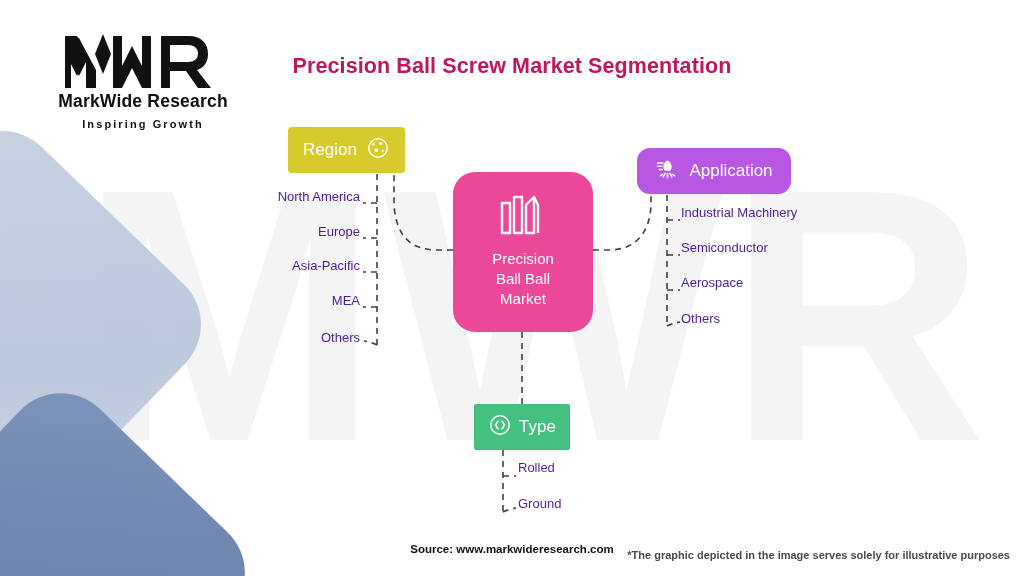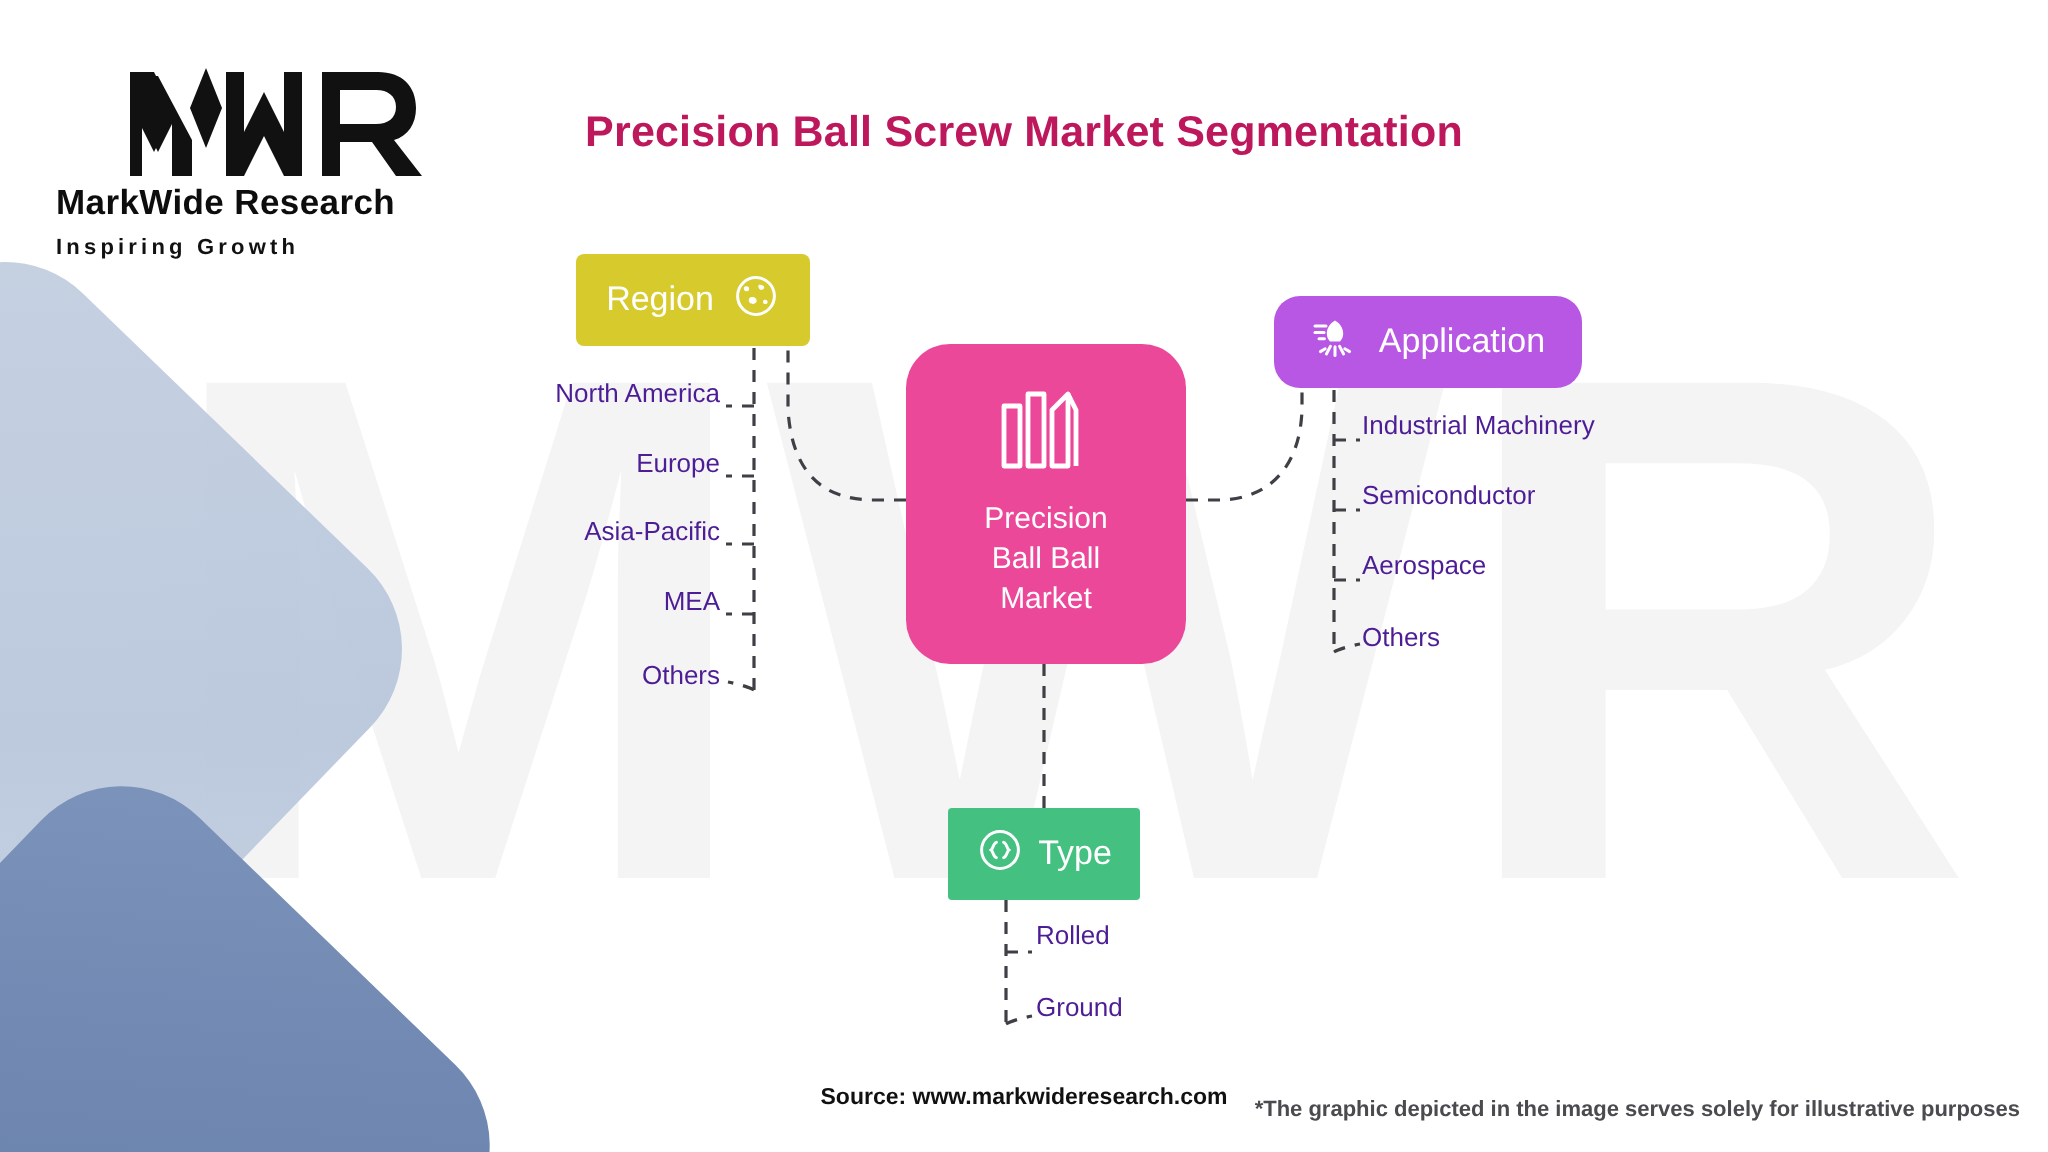--- a/index.html
+++ b/index.html
@@ -68,20 +68,21 @@
     transform: rotate(44deg);
   }
 
   
   .logo {
     position: absolute;
     left: 28px;
     top: 32px;
     width: 230px;
     z-index: 5;
+    text-align: center;
   }
   .logo-mark { display: block; margin: 0 auto; }
   .logo-name {
     font-size: 17.5px;
     font-weight: 700;
     color: #0d0d0d;
     letter-spacing: .2px;
     margin-top: 1px;
     white-space: nowrap;
   }

